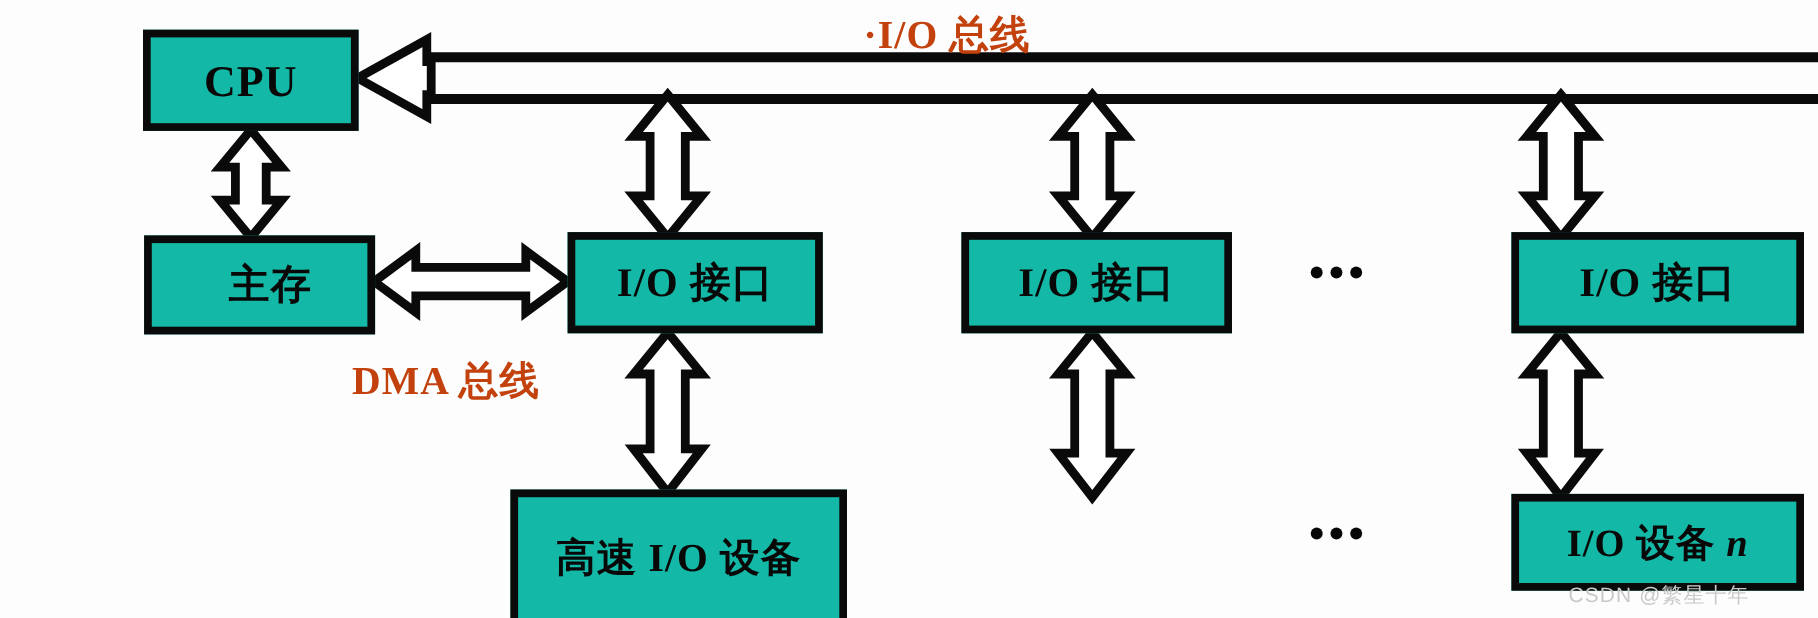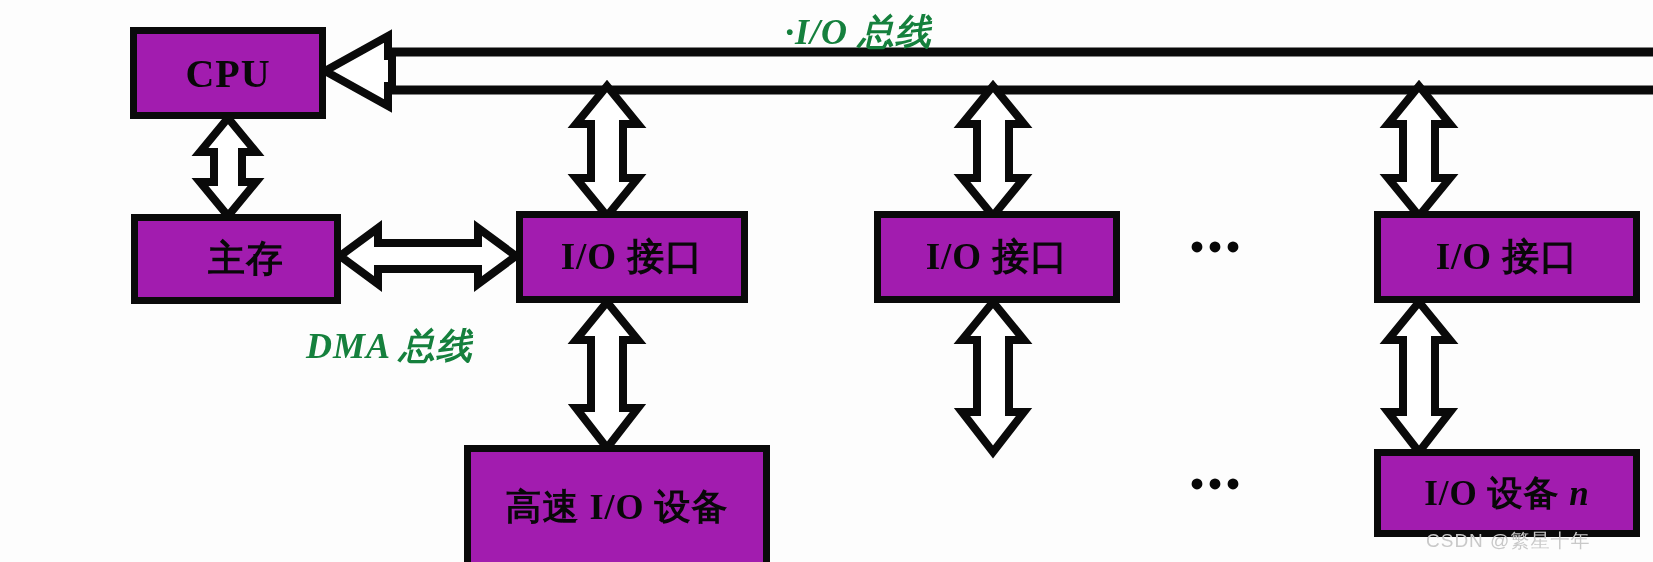--- a/index.html
+++ b/index.html
@@ -18,39 +18,38 @@
   svg.layer {
     position: absolute;
     left: 0;
     top: 0;
     width: 1653px;
     height: 562px;
   }
   .box {
     position: absolute;
     border: 7px solid #0a0a0a;
-    background: #a21caf;
+    background: #14b8a6;
     box-sizing: border-box;
     display: flex;
     align-items: center;
     justify-content: center;
   }
   .box .box-label {
     font-weight: bold;
     color: #080808;
     white-space: nowrap;
     letter-spacing: 1px;
   }
   .free-label {
     position: absolute;
     font-weight: bold;
-    color: #15803d;
+    color: #c2410c;
     white-space: nowrap;
     letter-spacing: 1px;
-    font-style: italic;
   }
   .ellipsis {
     position: absolute;
     font-weight: bold;
     color: #070707;
     letter-spacing: 4px;
     line-height: 1;
   }
   .watermark {
     position: absolute;
@@ -134,21 +133,21 @@
 
   <div class="box" style="left:1374px; top:449px; width:266px; height:88px;">
     <span class="box-label" style="font-size:35px;">
       <span>I/O 设备 </span><span class="italic-n">n</span>
     </span>
   </div>
 
   <div class="free-label" style="left:785px; top:8px; font-size:36px;">·I/O 总线</div>
 
 
-  <div class="free-label" style="left:306px; top:322px; font-size:36px;">DMA 总线</div>
+  <div class="free-label" style="left:320px; top:322px; font-size:36px;">DMA 总线</div>
 
   <div class="ellipsis" style="left:1190px; top:228px; font-size:40px;">•••</div>
 
   <div class="ellipsis" style="left:1190px; top:465px; font-size:40px;">•••</div>
 
   <div class="watermark" style="left:1426px; top:528px;">CSDN @繁星十年</div>
 
 </div>
 
 </body></html>

